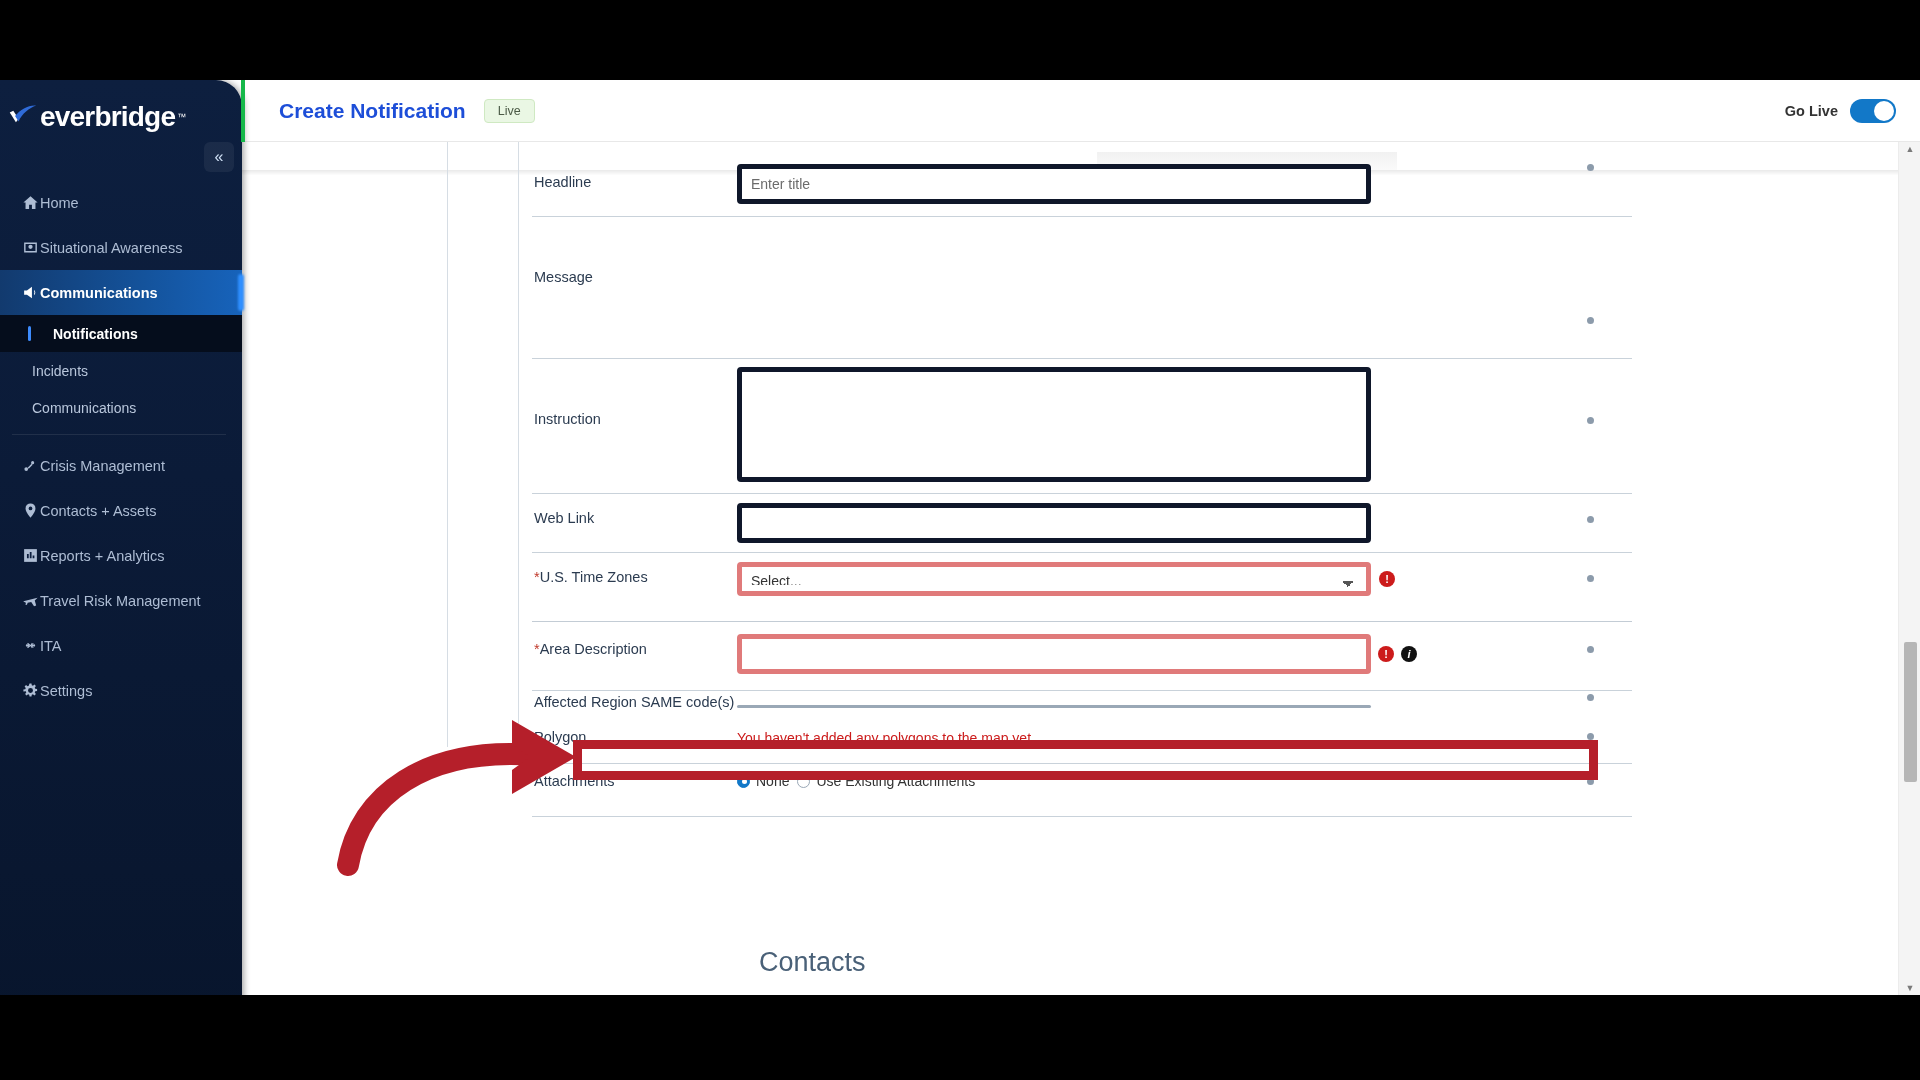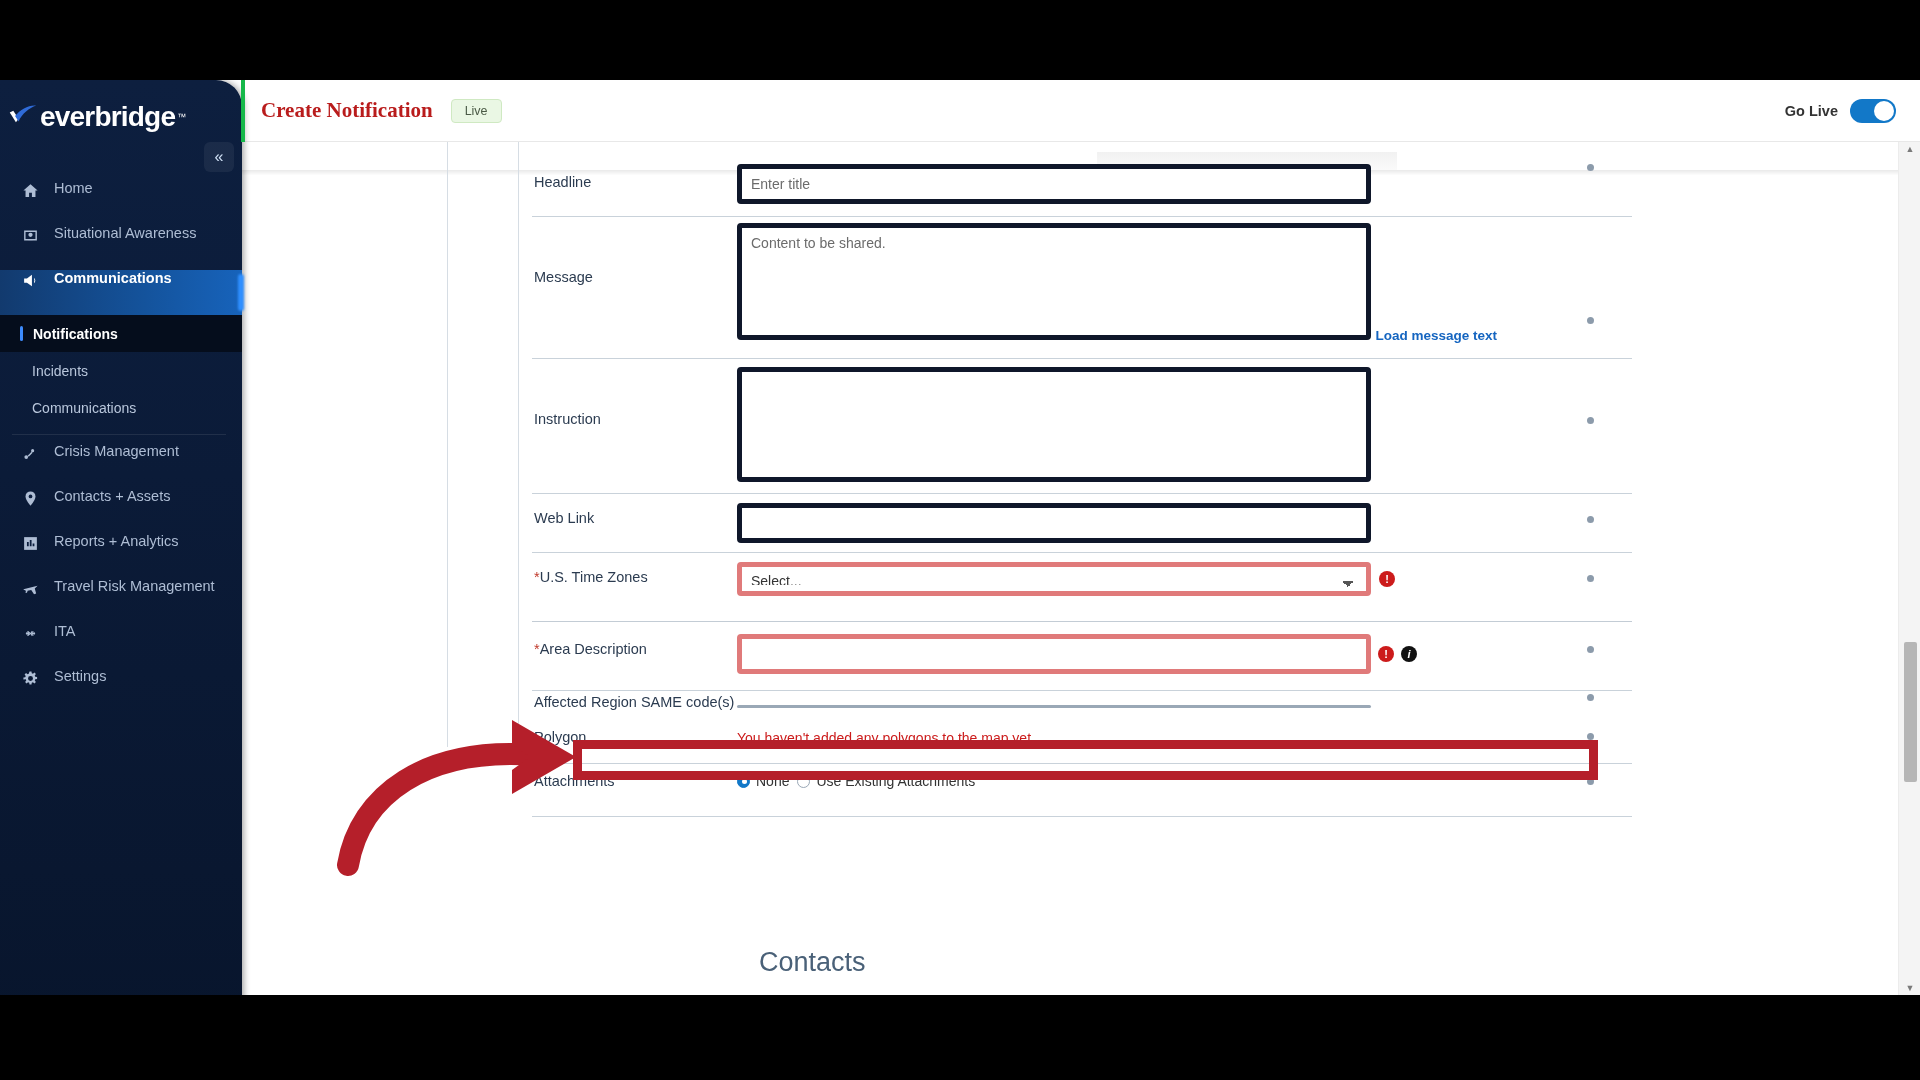--- a/index.html
+++ b/index.html
@@ -46,54 +46,54 @@
   .collapse-btn {
     position:absolute; right: 8px; top: 62px;
     width: 30px; height: 30px; border-radius: 6px;
     background: rgba(255,255,255,.06);
     color:#cfe0f5; font-size:16px; line-height:30px; text-align:center;
     cursor: pointer;
   }
 
   .nav { margin-top: 48px; }
   .nav-item {
-    display:flex; gap:14px;
+    display:flex; align-items:center; 
     height: 45px; padding-left: 20px;
     color:#aebdd4; font-size: 14.5px; cursor:pointer;
     position: relative;
   }
   .nav-item .ico { width:20px; height:20px; display:flex; align-items:center; justify-content:center; flex:0 0 20px; }
   .nav-item .ico svg { width:17px; height:17px; fill:#aebdd4; }
   .nav-item.active {
     background: linear-gradient(90deg, #123a6e 0%, #14539c 60%, #1763bb 100%);
     color:#ffffff; font-weight:700;
   }
   .nav-item.active .ico svg { fill:#ffffff; }
   .nav-item.active::after{
     content:""; position:absolute; right:-2px; top:4px; bottom:4px; width:6px;
     background:#2f8fff; border-radius:4px; filter: blur(1px);
   }
   .nav-sub {
     display:flex; align-items:center; gap:14px;
     height: 37px; padding-left: 32px;
     color:#b9c7dc; font-size: 14px; cursor:pointer;
   }
-  .nav-sub.current { color:#ffffff; font-weight:700; background:#050d1c; padding-left:20px; gap:10px; }
+  .nav-sub.current { color:#ffffff; font-weight:700; background:#050d1c; padding-left:28px; gap:22px; }
   .nav-sub .bar { width:3px; height:15px; background:#3d8bfd; border-radius:2px; display:none; }
   .nav-sub.current .bar { display:block; }
   .nav-div { height:1px; background: rgba(255,255,255,.09); margin: 8px 16px 8px 12px; }
 
   
   #topbar {
     position:absolute; left:242px; top:0; right:0; height: 62px;
     background:#fff; border-bottom:1px solid #e8e8e8;
     display:flex; align-items:center;
   }
   #page-title {
-    font-size: 21px; font-weight:700; color:#b91c1c; margin-left: 19px; font-family: Liberation Serif, serif;
+    font-size: 21px; font-weight:700; color:#1d4ed8; margin-left: 37px;
   }
   .live-chip {
     margin-left: 18px; background:#eaf7e4; border:1px solid #cfe9c2;
     color:#4b5a46; font-size: 12.5px; padding: 4px 13px; border-radius:4px;
   }
   .golive-wrap { margin-left:auto; display:flex; align-items:center; gap:12px; margin-right: 24px; }
   .golive-label { font-size:14.5px; color:#333; font-weight:600; }
   .toggle {
     width: 46px; height: 24px; border-radius: 14px; background:#1278c8;
     position:relative; cursor:pointer;
@@ -336,24 +336,20 @@
             <input class="tb" type="text" placeholder="Enter title" style="">
           </div>
           <div class="dotcol">
               <div class="dot"></div>
             </div>
         </div>
         <div class="divider" style="margin-top:8px"></div>
 
         <div class="row" style="min-height:135px">
           <div class="lbl" style="padding-top:52px">Message</div>
-          <div class="ctl" style="padding-top:6px">
-            <textarea class="tb" rows="5" style="height: 117px;" placeholder="Content to be shared."></textarea>
-            <div class="linklike">Load message text</div>
-          </div>
           <div class="dotcol" style="top:100px">
               <div class="dot"></div>
             </div>
         </div>
         <div class="divider" style="margin-top:6px"></div>
 
         <div class="row" style="min-height:125px">
           <div class="lbl" style="padding-top:52px">Instruction</div>
           <div class="ctl" style="padding-top:8px">
             <textarea class="tb" rows="5" style="height: 115px;"></textarea>

